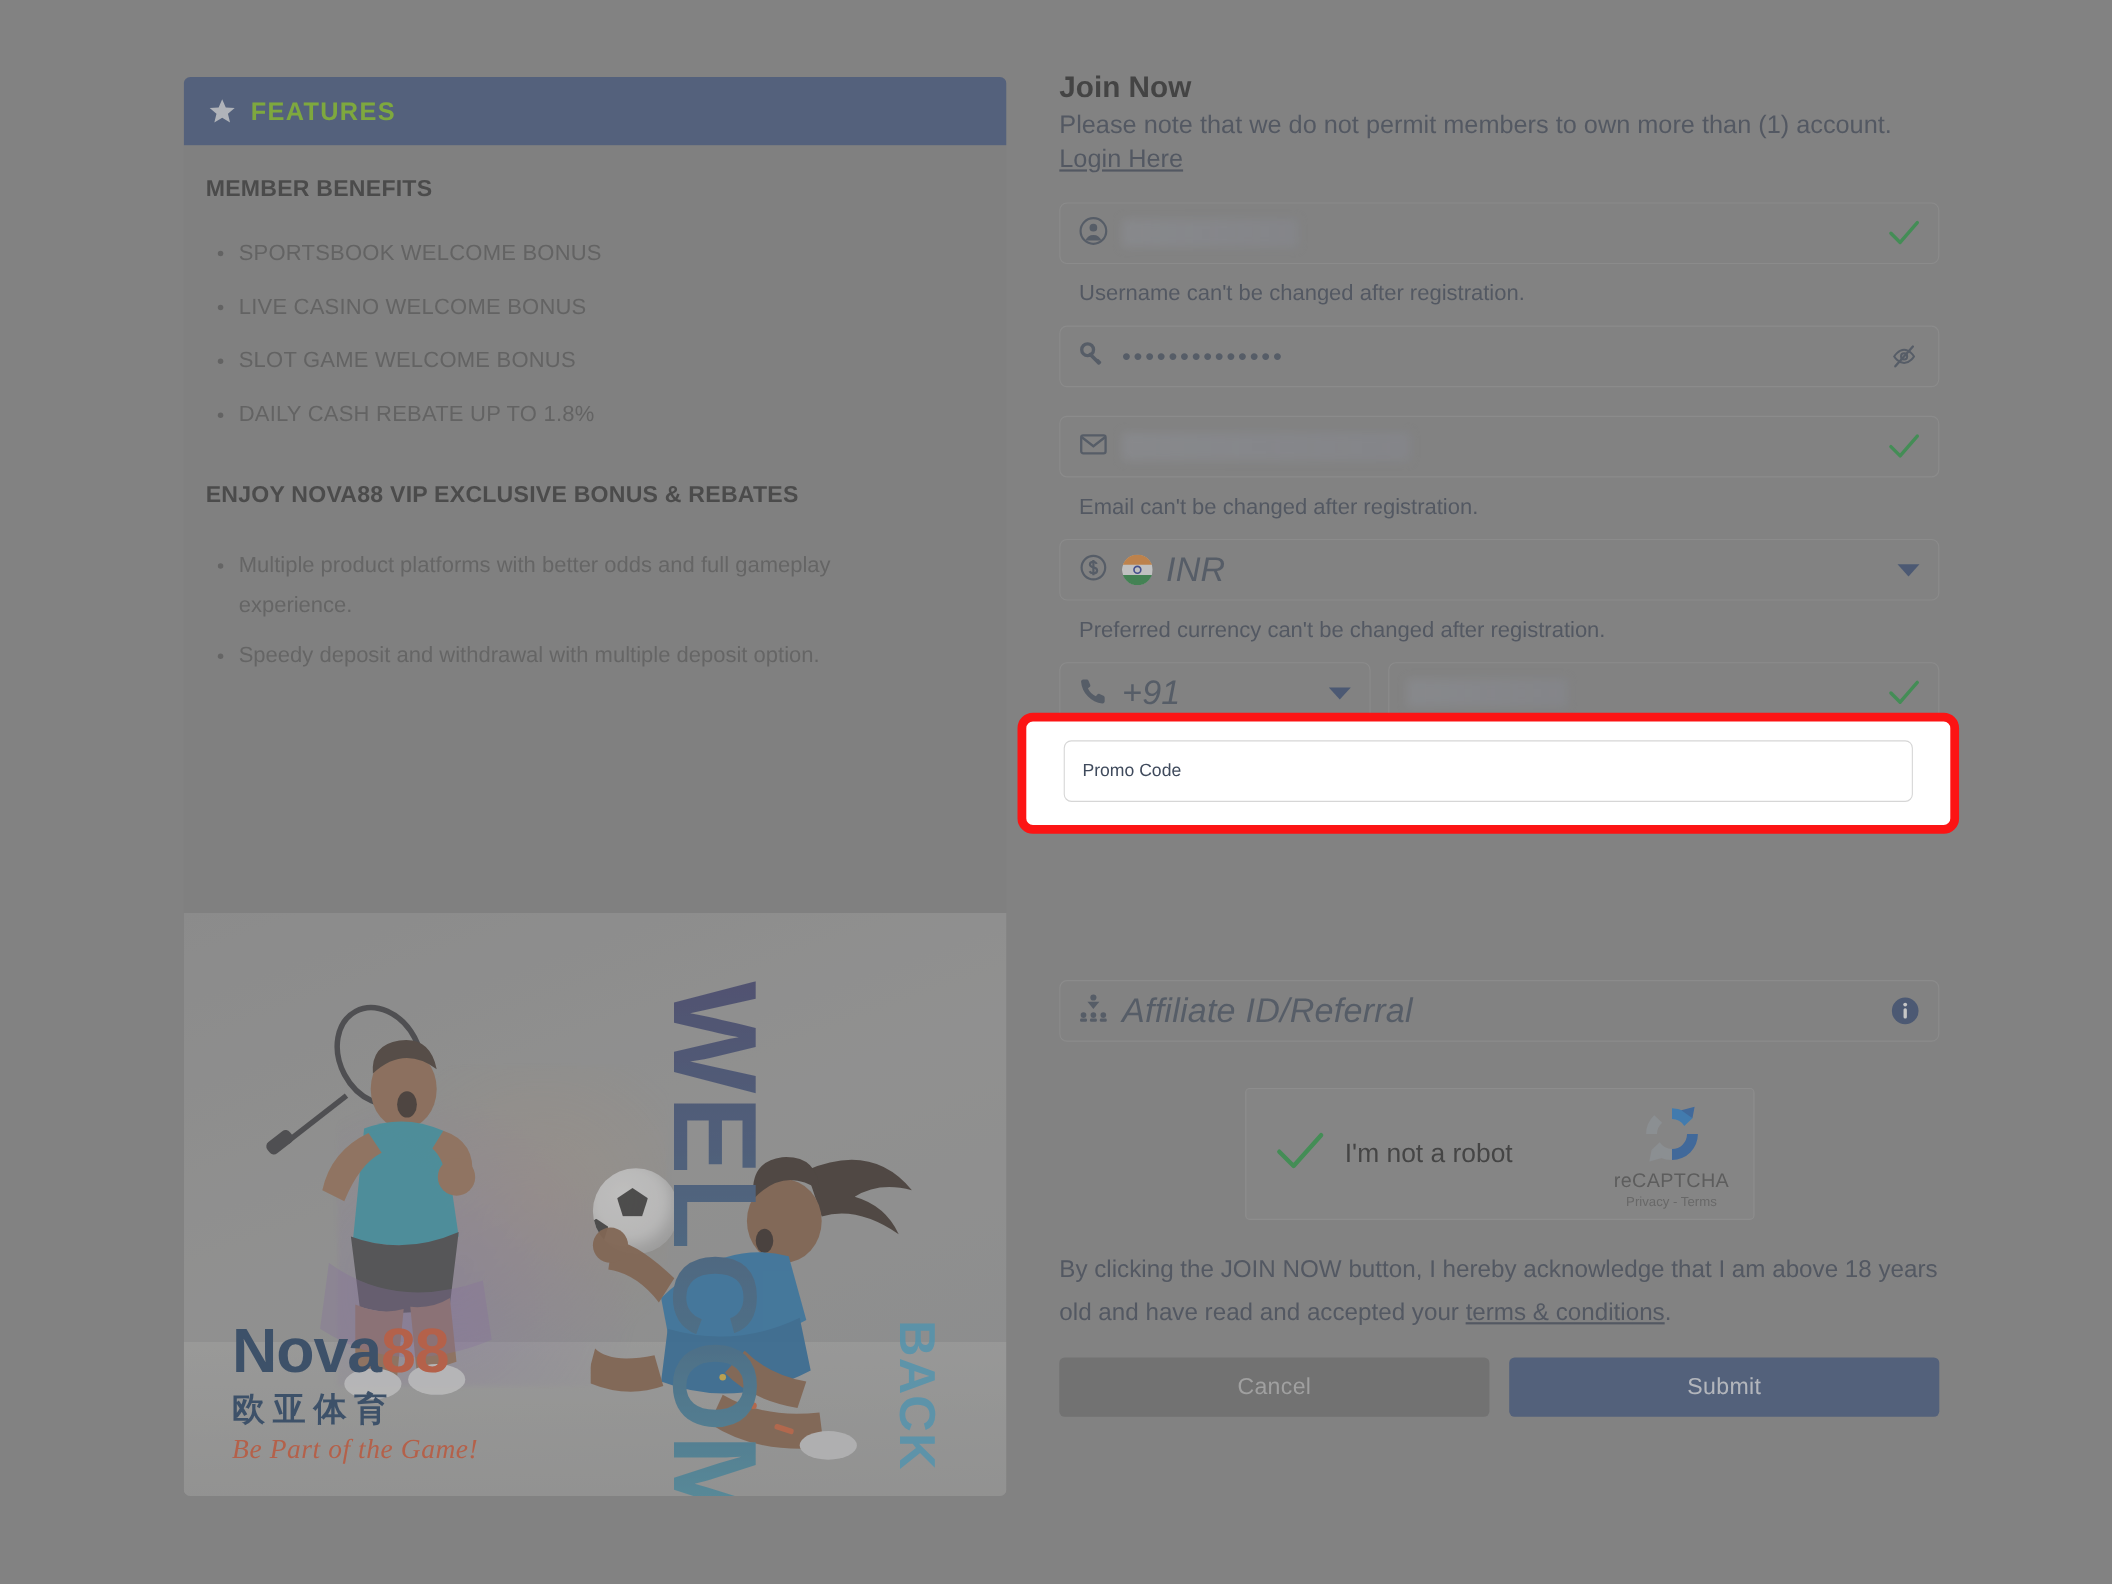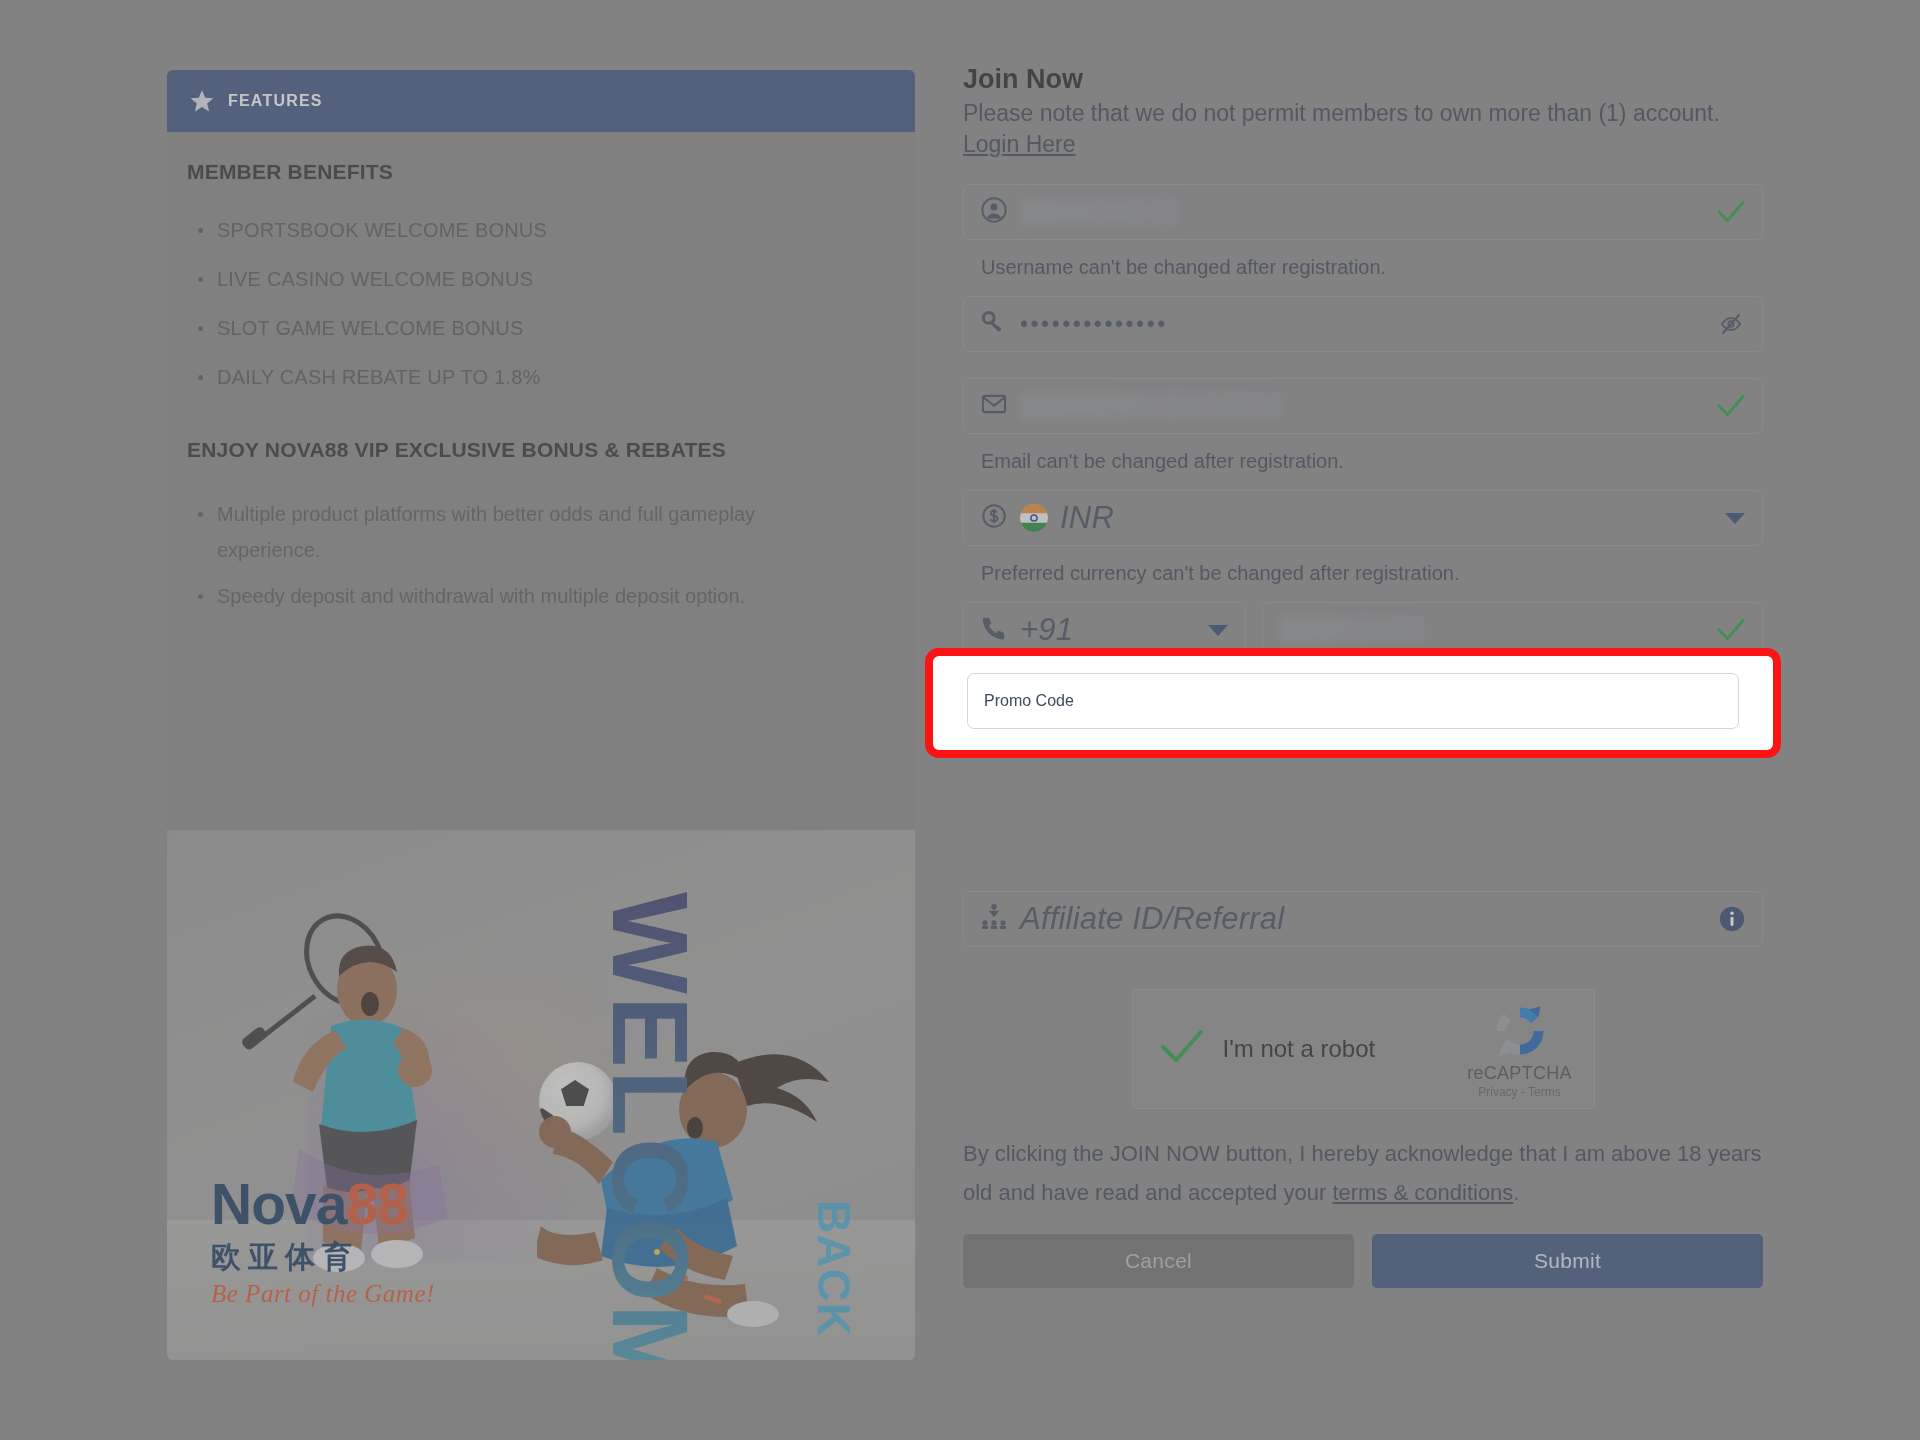--- a/index.html
+++ b/index.html
@@ -37,22 +37,22 @@
     height: 62px;
     background: #3b5280;
     display: flex;
     align-items: center;
     gap: 13px;
     padding: 0 22px;
     flex: 0 0 auto;
   }
   .star-icon { width: 26px; height: 26px; display:block; }
   .features-title {
-    color: #ffffff;
-    font-size: 16px;
+    color: #84cc16;
+    font-size: 23px;
     font-weight: bold;
     letter-spacing: 1.2px;
     text-align: center;
   }
   .features-body {
     flex: 1 1 auto;
     position: relative;
     padding: 28px 20px 0 20px;
   }
   .section-title {
@@ -165,21 +165,21 @@
   }
   .paint-splash {
     position: absolute; left: 140px; top: 140px;
     width: 300px; height: 290px;
     background:
       radial-gradient(ellipse at 30% 70%, rgba(140,105,185,.32), transparent 62%),
       radial-gradient(ellipse at 62% 40%, rgba(205,160,120,.25), transparent 58%);
     filter: blur(2px);
   }
   .nova-logo {
-    position: absolute; left: 44px; bottom: 52px;
+    position: absolute; left: 44px; bottom: 28px;
     width: 330px;
   }
   .nova-main { font-size: 57px; font-weight: bold; letter-spacing: -1px; line-height: 1; }
   .nova-main .nv-blue { color: #14365f; }
   .nova-main .nv-red { color: #e1512a; }
   .nova-cn {
     font-size: 30px; color: #14365f; font-weight: bold;
     letter-spacing: 7px; margin-top: 4px;
     font-family: "DejaVu Sans", sans-serif;
   }

